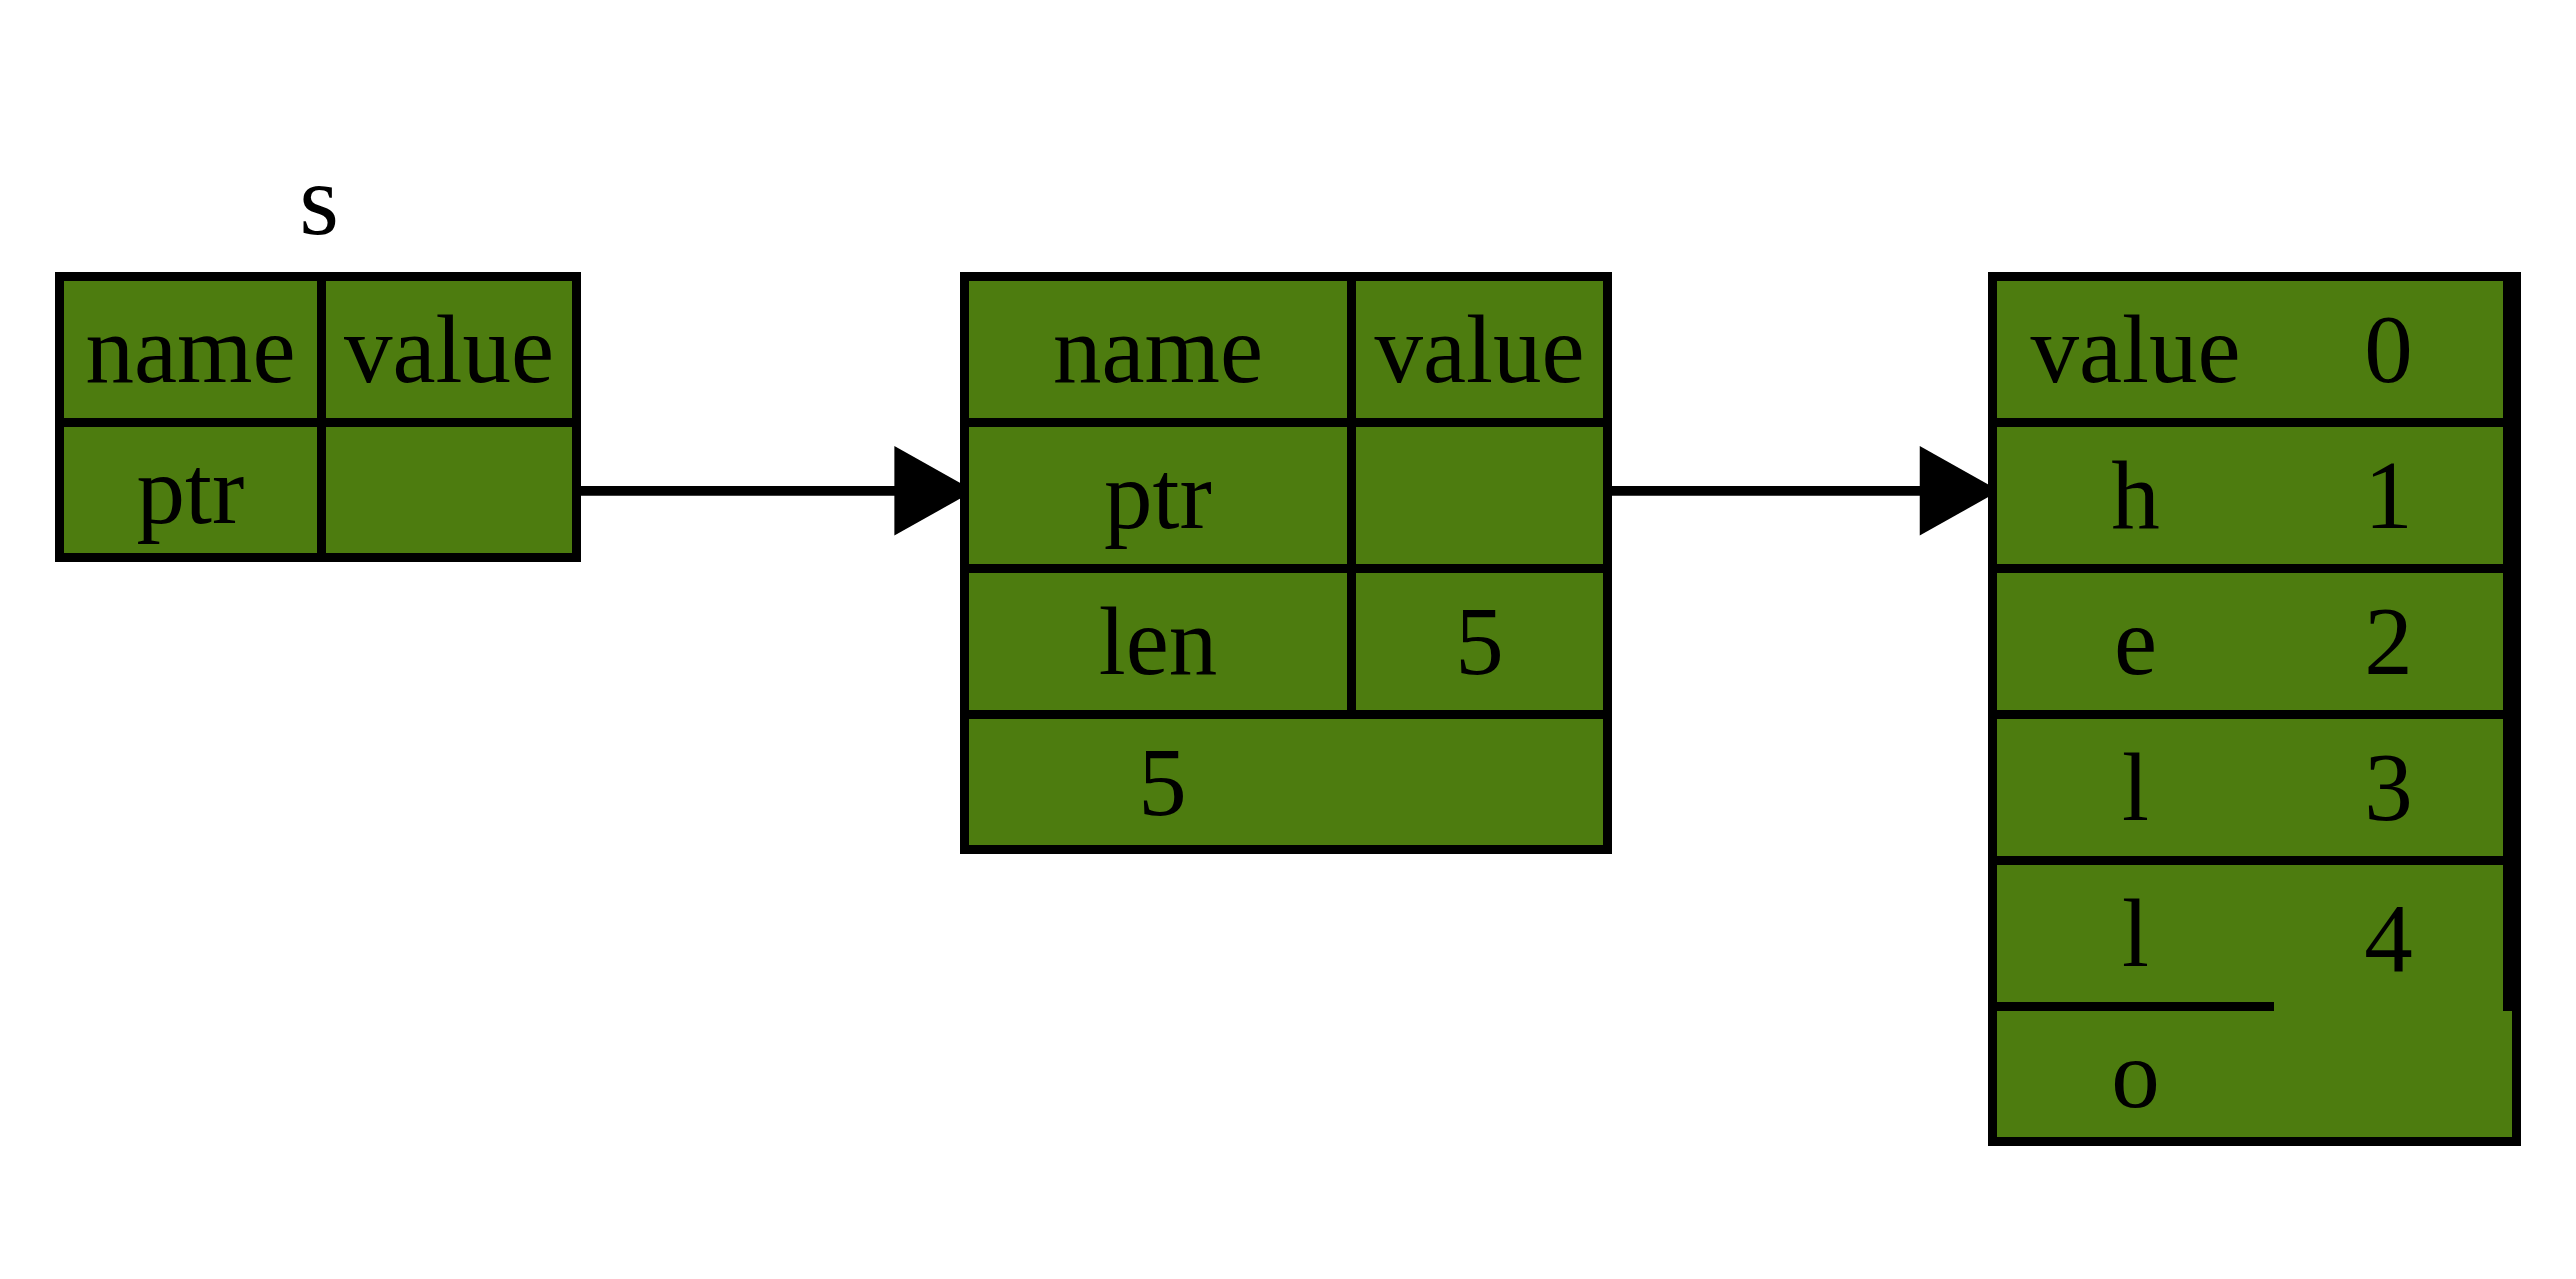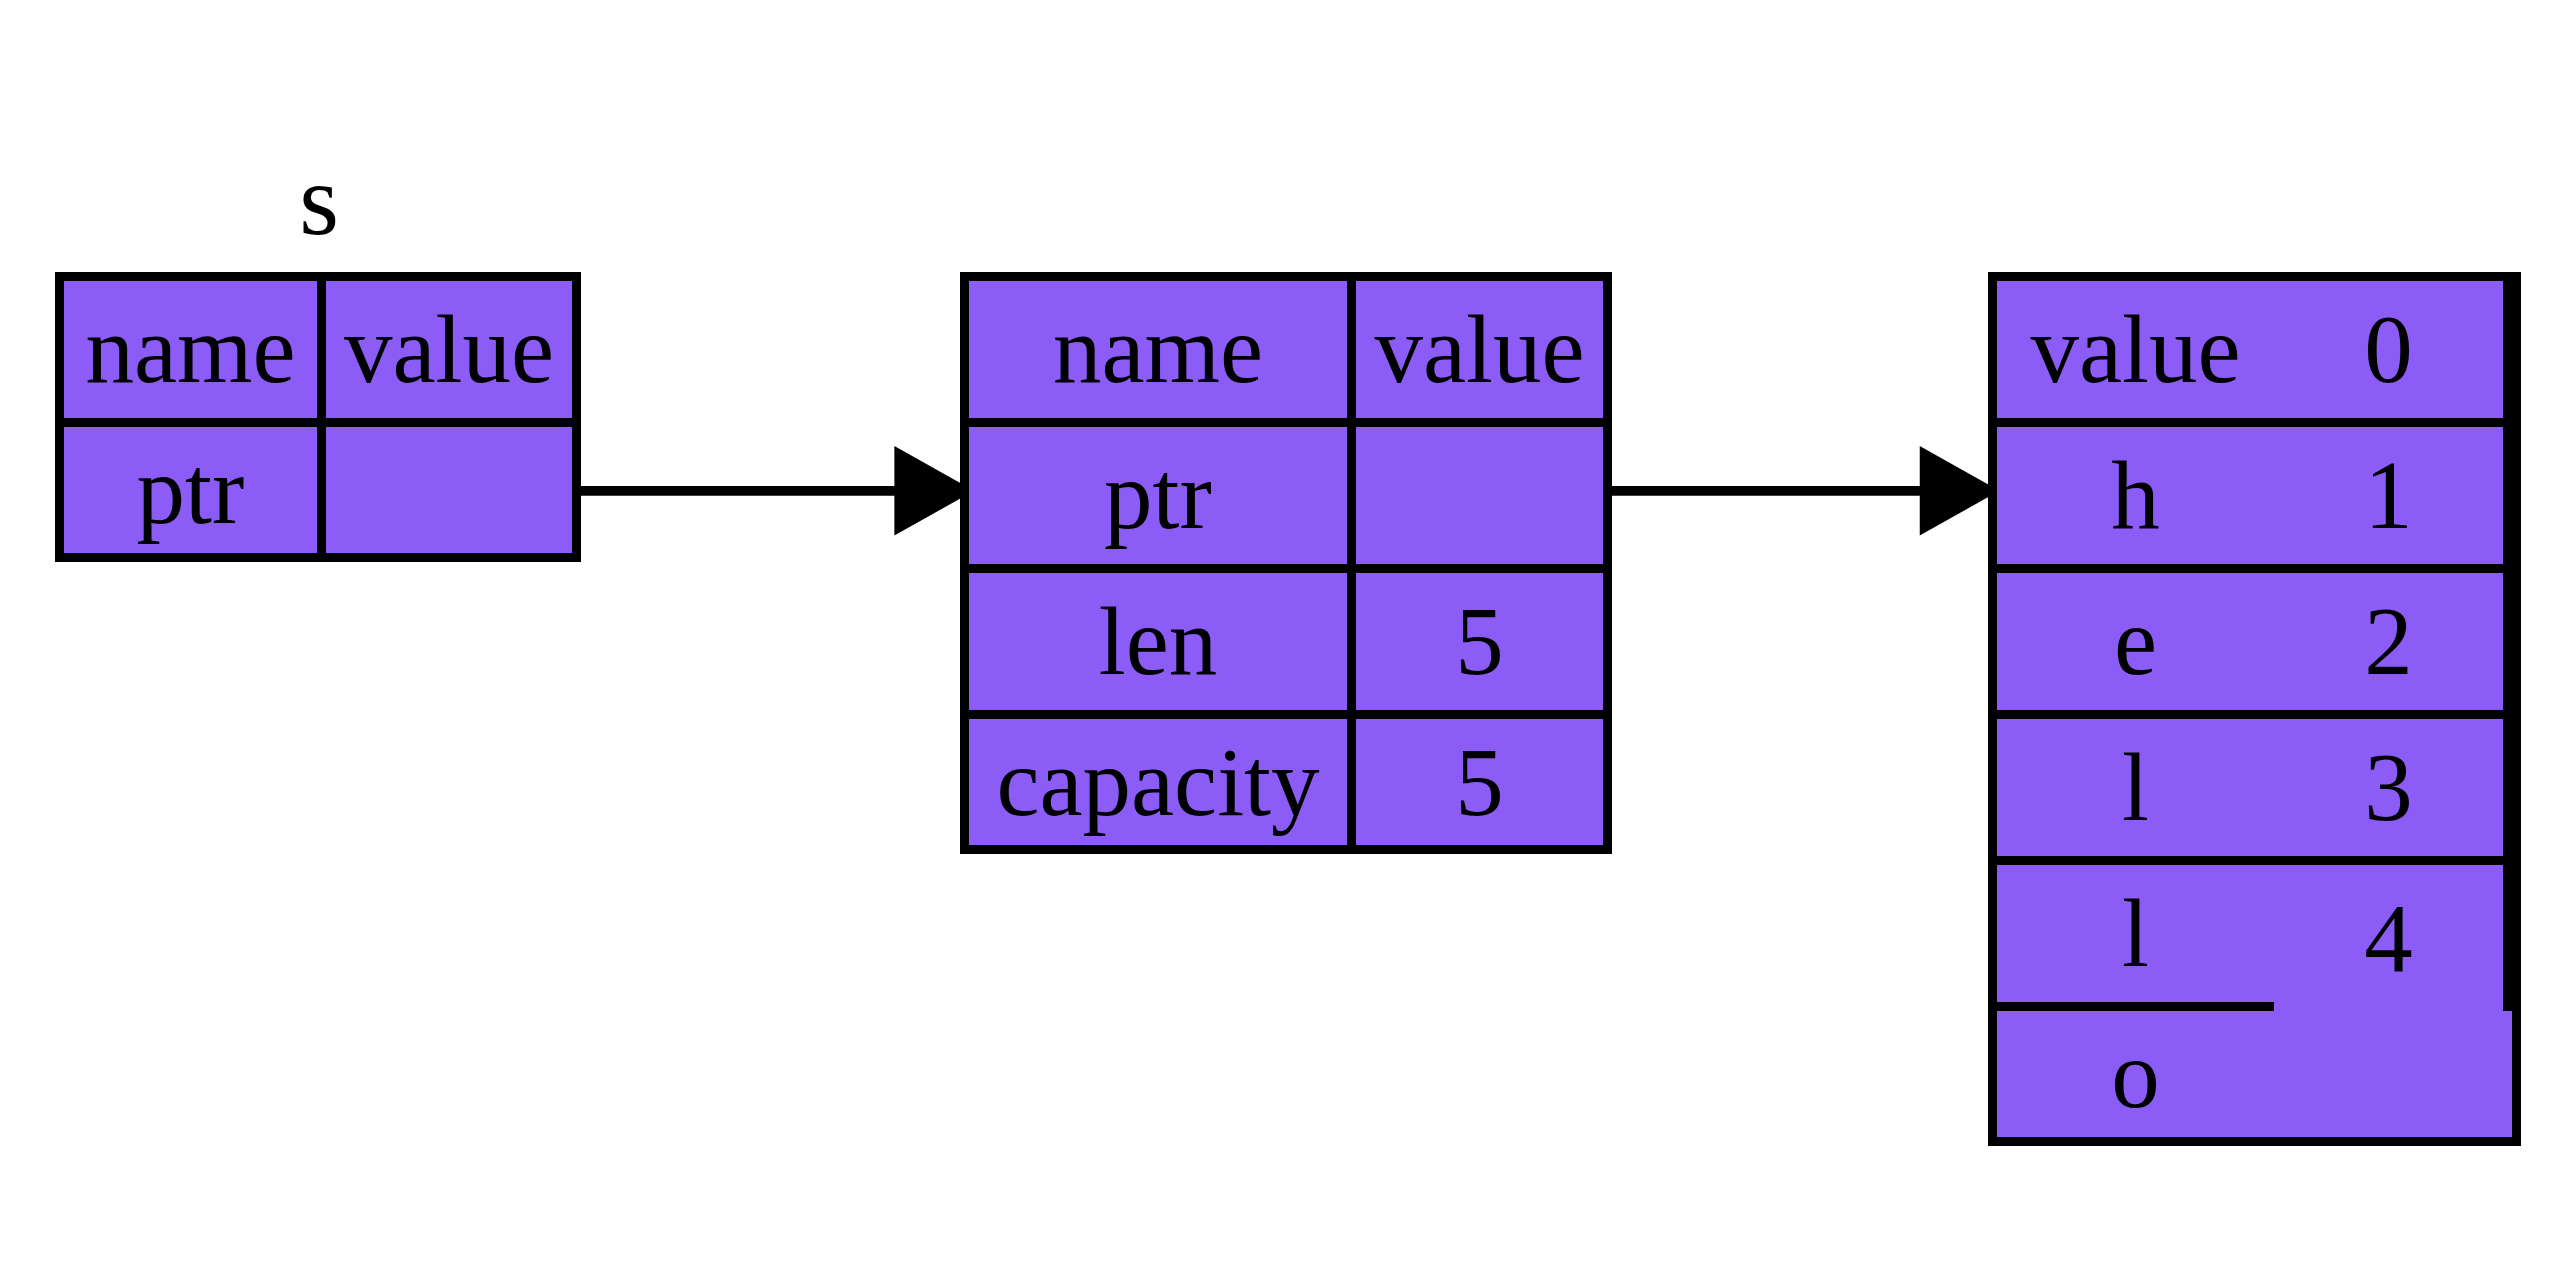--- a/index.html
+++ b/index.html
@@ -33,21 +33,21 @@
     height: 115px;
     top: 136px;
   }
   #label-s  { left: 55px;  width: 528px; }
   #label-s1 { left: 960px; width: 653px; }
   .memtable {
     position: absolute;
     top: 272px;
     display: grid;
     border: 9.7px solid #000000;
-    background: #8b5cf6;
+    background: #4d7c0f;
   }
   #table-s {
     left: 55px;
     grid-template-columns: 262px 246px;
     grid-template-rows: 146px 126px;
   }
   #table-s1 {
     left: 960px;
     grid-template-columns: 387px 247px;
     grid-template-rows: 146px 146px 146px 126px;
@@ -94,21 +94,20 @@
     <div class="cell"></div>
   </div>
 
   <div class="memtable" id="table-s1">
     <div class="cell cb cr">name</div>
     <div class="cell cb">value</div>
     <div class="cell cb cr">ptr</div>
     <div class="cell cb"></div>
     <div class="cell cb cr">len</div>
     <div class="cell cb">5</div>
-    <div class="cell cr">capacity</div>
     <div class="cell">5</div>
   </div>
 
   <div class="memtable" id="table-heap">
     <div class="cell cb">value</div>
     <div class="cell cb cr">0</div>
     <div class="cell cb">h</div>
     <div class="cell cb cr">1</div>
     <div class="cell cb">e</div>
     <div class="cell cb cr">2</div>

